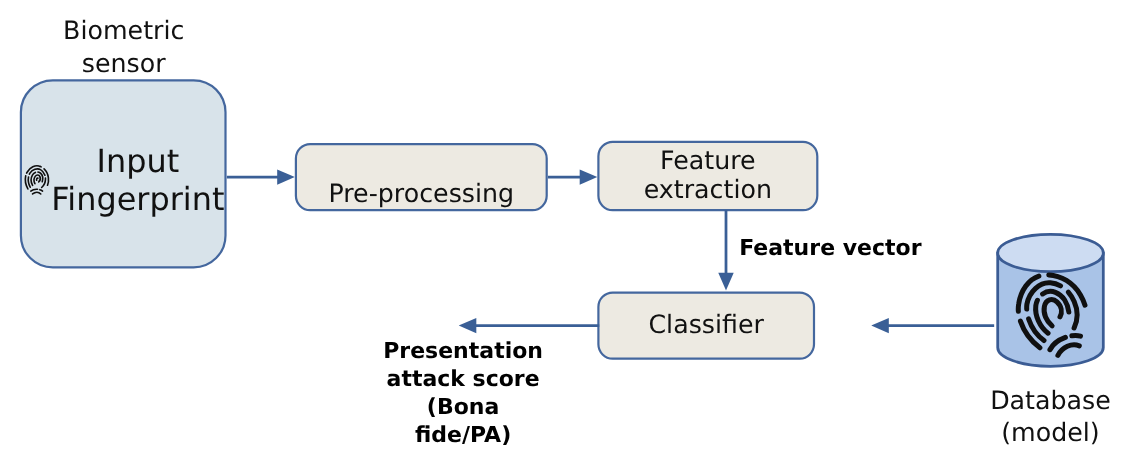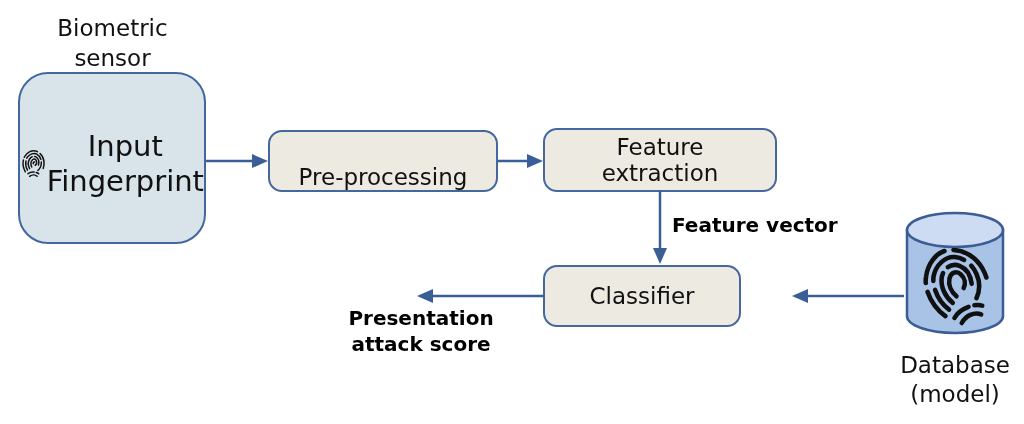--- a/index.html
+++ b/index.html
@@ -43,21 +43,21 @@
         <path d="M36,105 C45,98 57,98 64,105"></path>
       </g>
     </svg>
     <div class="node-label">Input Fingerprint</div>
   </div>
 
   <div class="abs node process" style="left:268px; top:130px; width:230px; height:62px;align-items:flex-end;">
     <span>Pre-processing</span>
   </div>
 
-  <div class="abs node process" style="left:543px; top:128px; width:234px; height:64px;">
+  <div class="abs node process" style="left:543px; top:128px; width:201px; height:64px;">
     <span class="wrap-narrow">Feature extraction</span>
   </div>
 
   <div class="abs node process" style="left:543px; top:265px; width:198px; height:62px;">
     <span>Classifier</span>
   </div>
 
   <svg class="abs arrow" style="left:206px; top:151px;" width="62" height="20">
     <line x1="0" y1="10" x2="48" y2="10" stroke="#3a5f96" stroke-width="2.5"></line>
     <polygon points="62,10 46,3 46,17" fill="#3a5f96"></polygon>
@@ -76,20 +76,21 @@
   <div class="abs bold-note" style="left:672px; top:213px;">Feature vector</div>
 
   <svg class="abs arrow" style="left:417px; top:286px;" width="128" height="20">
     <polygon points="0,10 16,3 16,17" fill="#3a5f96"></polygon>
     <line x1="14" y1="10" x2="128" y2="10" stroke="#3a5f96" stroke-width="2.5"></line>
   </svg>
 
   <div class="abs bold-note center" style="left:341px; top:306px; width:160px;">
     <span style="display:block;">Presentation</span>
     <span style="display:block;">attack score</span>
+    <span style="display:block;">(Bona fide/PA)</span>
   </div>
 
   <svg class="abs arrow" style="left:792px; top:286px;" width="112" height="20">
     <polygon points="0,10 16,3 16,17" fill="#3a5f96"></polygon>
     <line x1="14" y1="10" x2="112" y2="10" stroke="#3a5f96" stroke-width="2.5"></line>
   </svg>
 
   <svg class="abs cyl" style="left:903px; top:210px;" width="104" height="140" viewBox="0 0 104 140">
     <path d="M4 20 L4 106 C4 115.4 25.5 123 52 123 C78.5 123 100 115.4 100 106 L100 20 Z" fill="#a9c3e7" stroke="#3b5c94" stroke-width="2.5"></path>
     <ellipse cx="52" cy="20" rx="48" ry="17" fill="#cddcf2" stroke="#3b5c94" stroke-width="2.5"></ellipse>

